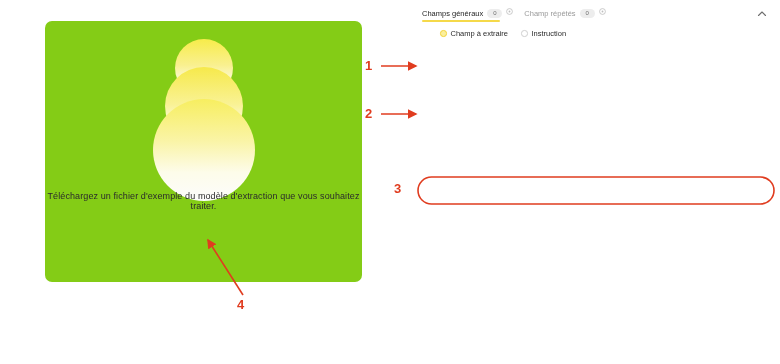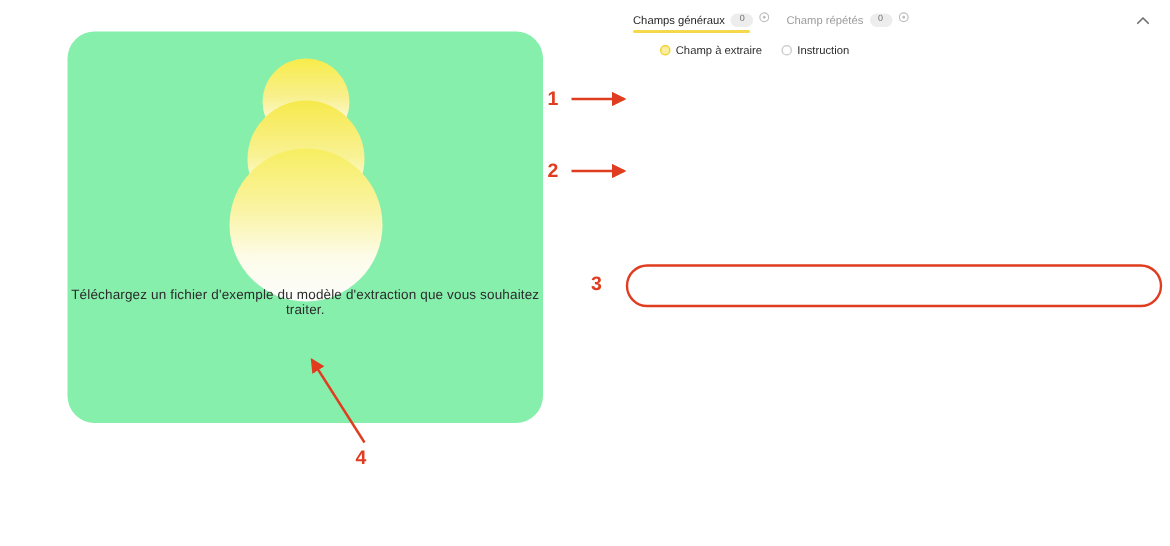--- a/index.html
+++ b/index.html
@@ -16,22 +16,22 @@
     overflow: hidden;
   }
 
   
   #upload-panel {
     position: absolute;
     left: 45px;
     top: 21px;
     width: 317px;
     height: 261px;
-    background: #86efac;
-    border-radius: 18px;
+    background: #84cc16;
+    border-radius: 7px;
     overflow: hidden;
   }
   #upload-illustration {
     position: absolute;
     left: 0;
     top: 10px;
     width: 100%;
     height: 160px;
   }
   .blob {

